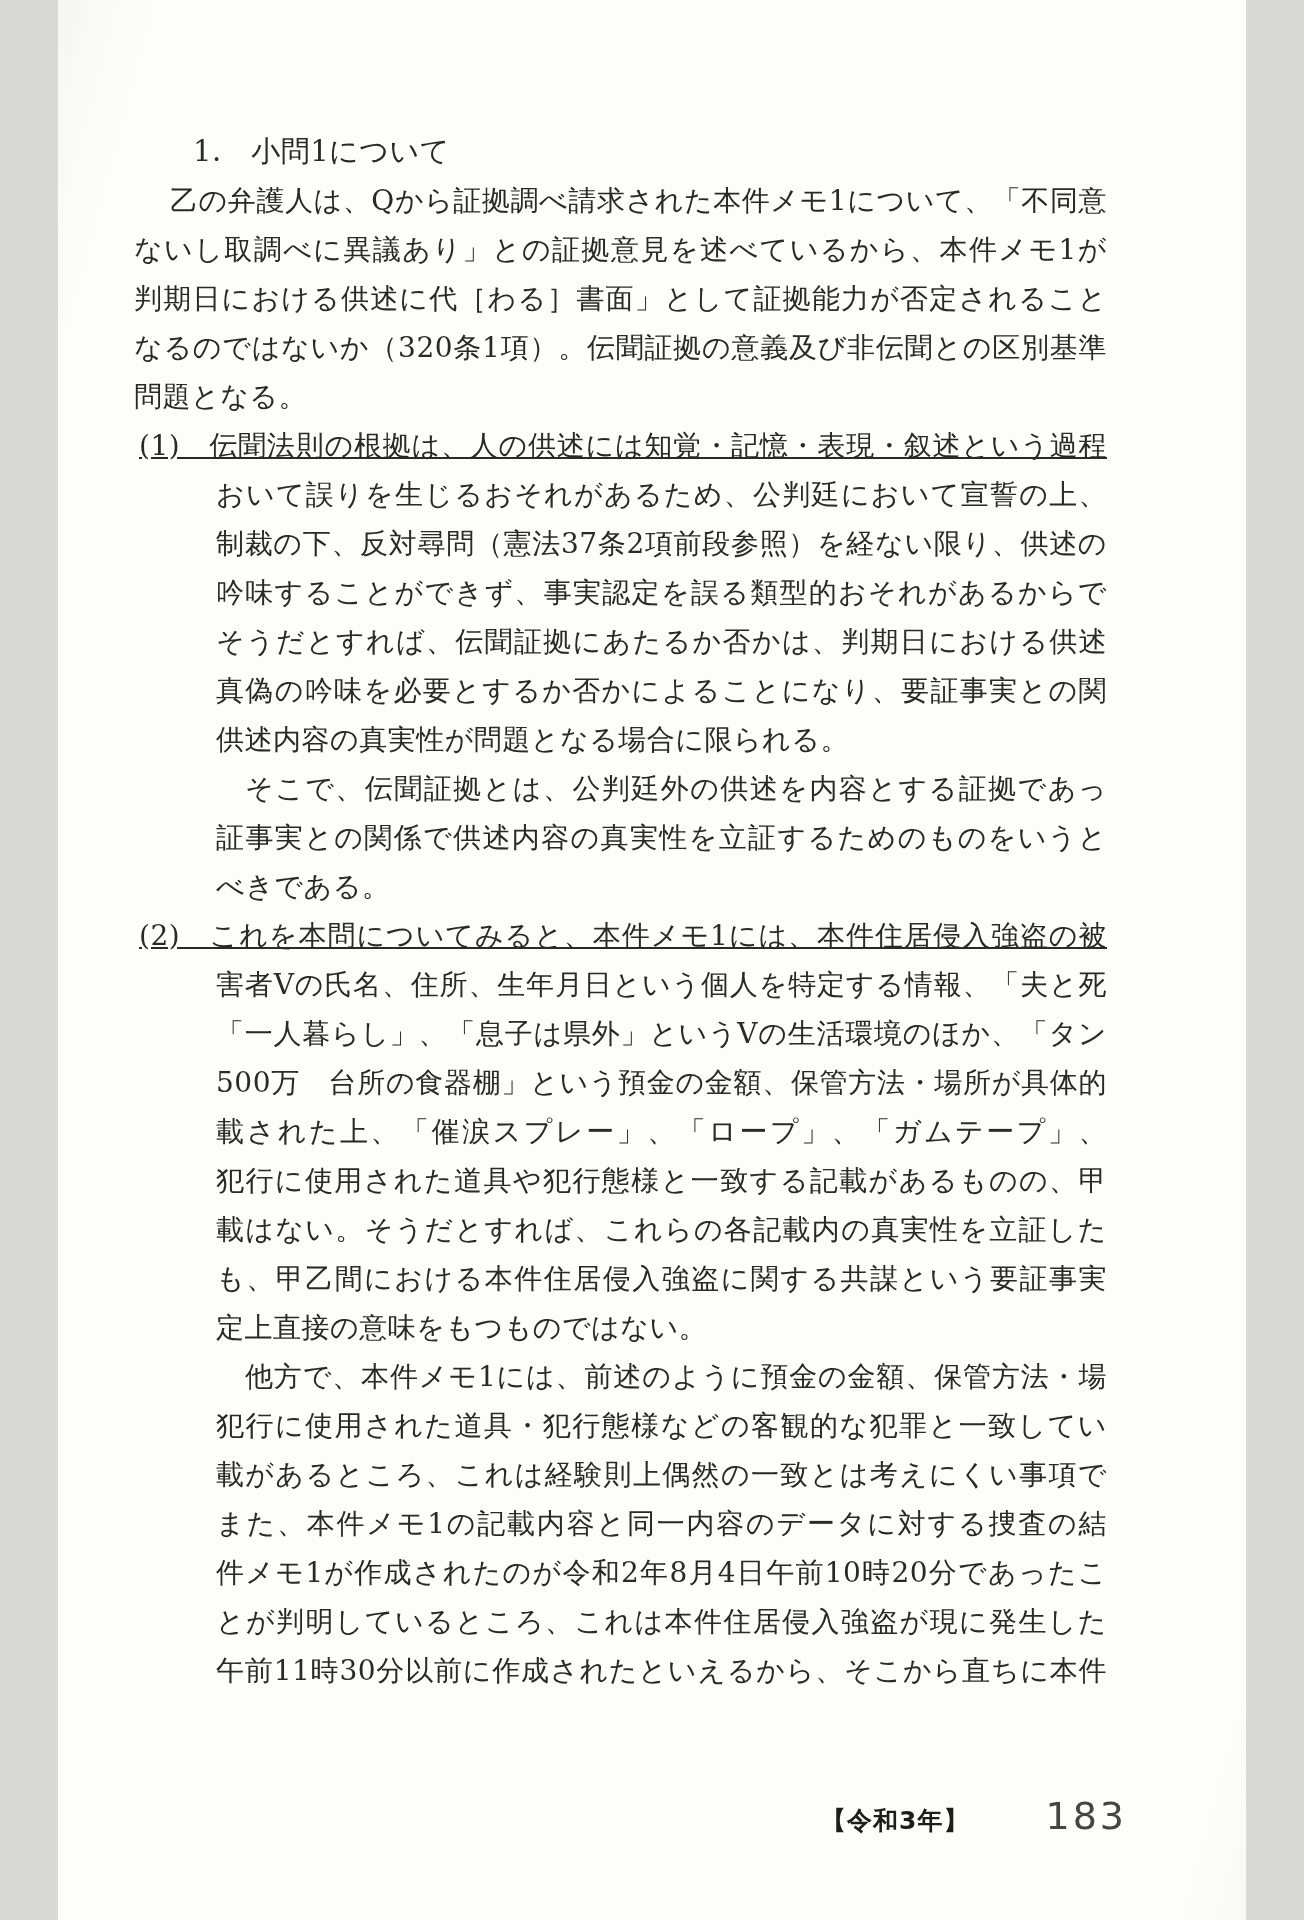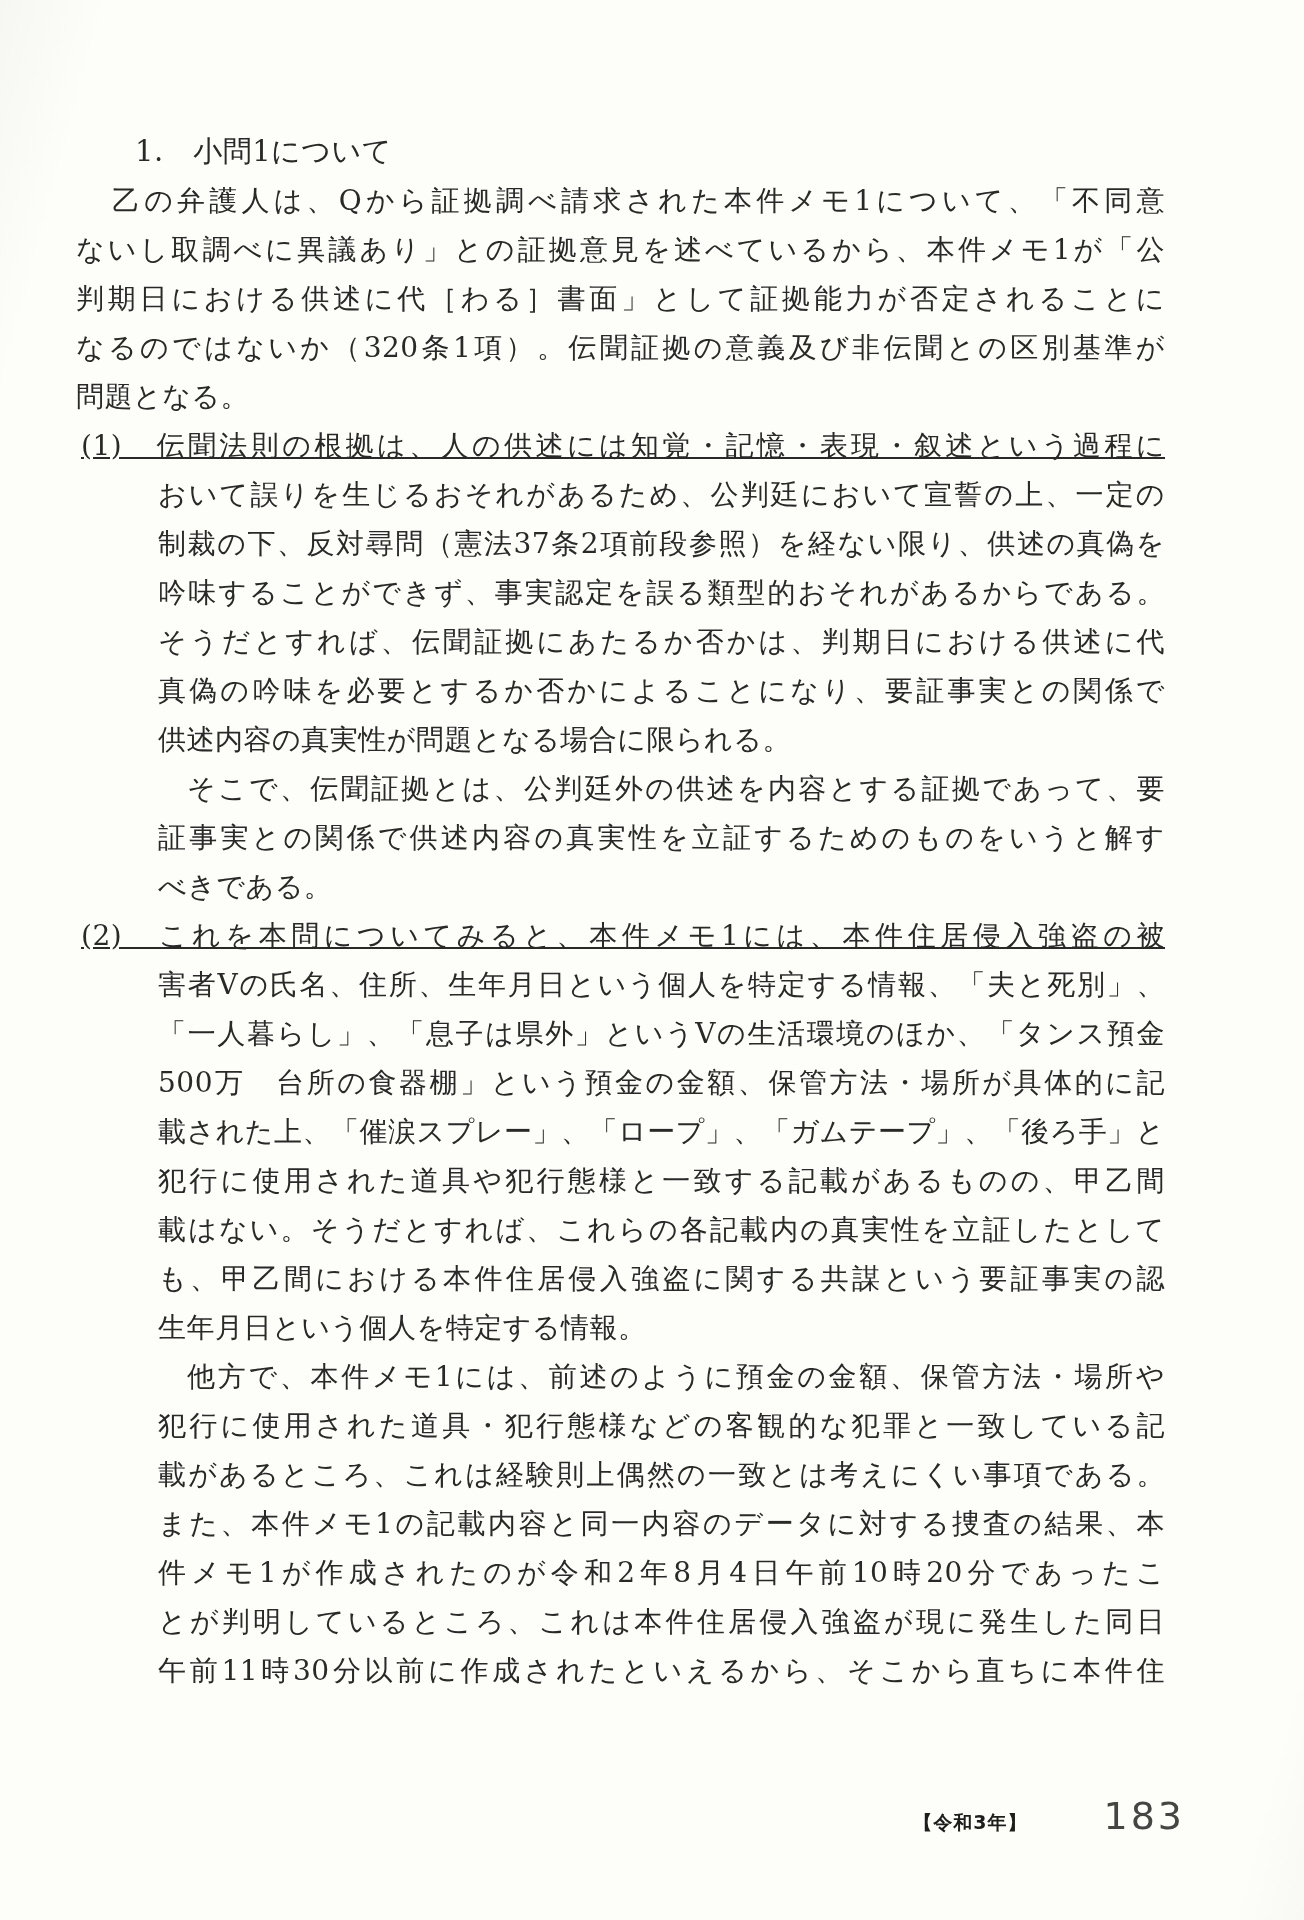--- a/index.html
+++ b/index.html
@@ -1,18 +1,18 @@
 <!DOCTYPE html>
 <html lang="ja"><head>
 <meta charset="utf-8">
 <style>
   html,body { margin:0; padding:0; background:#d9d9d6; }
   .page {
     position: relative;
-    width: 1304px;
+    width: 1188px;
     height: 1920px;
     margin: 0 auto;
     background: #fcfcf9;
     background: linear-gradient(105deg, #f6f6f2 0%, #fdfdfa 6%, #fdfdfa 96%, #f8f8f4 100%);
     font-family: "DejaVu Serif", "Liberation Serif", serif;
     color: #292927;
     overflow: hidden;
   }
   .text-block {
     position: absolute;
@@ -43,21 +43,21 @@
   .footer {
     position: absolute;
     top: 1794px;
     right: 119px;
     display: flex;
     align-items: baseline;
     gap: 32px;
     font-family: "DejaVu Sans", "Liberation Sans", sans-serif;
   }
   .era-label {
-    font-size: 19px;
+    font-size: 25px;
     font-weight: 600;
     color: #1d1d1b;
     letter-spacing: 1px;
   }
   .page-number {
     font-size: 38px;
     font-weight: 400;
     color: #454543;
     letter-spacing: 3px;
     margin-left: 44px;
@@ -85,21 +85,21 @@
       <div class="line i2 fill">証事実との関係で供述内容の真実性を立証するためのものをいうと解す</div>
       <div class="line i2">べきである。</div>
       <div class="line num fill">(2)　これを本問についてみると、本件メモ1には、本件住居侵入強盗の被</div>
       <div class="line i2 fill">害者Vの氏名、住所、生年月日という個人を特定する情報、「夫と死別」、</div>
       <div class="line i2 fill">「一人暮らし」、「息子は県外」というVの生活環境のほか、「タンス預金</div>
       <div class="line i2 fill">500万　台所の食器棚」という預金の金額、保管方法・場所が具体的に記</div>
       <div class="line i2 fill">載された上、「催涙スプレー」、「ロープ」、「ガムテープ」、「後ろ手」という</div>
       <div class="line i2 fill">犯行に使用された道具や犯行態様と一致する記載があるものの、甲乙間</div>
       <div class="line i2 fill">載はない。そうだとすれば、これらの各記載内の真実性を立証したとして</div>
       <div class="line i2 fill">も、甲乙間における本件住居侵入強盗に関する共謀という要証事実の認</div>
-      <div class="line i2">生年月日という個人を特定する情報。</div>
+      <div class="line i2">定上直接の意味をもつものではない。</div>
       <div class="line i3 fill">他方で、本件メモ1には、前述のように預金の金額、保管方法・場所や</div>
       <div class="line i2 fill">犯行に使用された道具・犯行態様などの客観的な犯罪と一致している記</div>
       <div class="line i2 fill">載があるところ、これは経験則上偶然の一致とは考えにくい事項である。</div>
       <div class="line i2 fill">また、本件メモ1の記載内容と同一内容のデータに対する捜査の結果、本</div>
       <div class="line i2 fill">件メモ1が作成されたのが令和2年8月4日午前10時20分であったこ</div>
       <div class="line i2 fill">とが判明しているところ、これは本件住居侵入強盗が現に発生した同日</div>
       <div class="line i2 fill">午前11時30分以前に作成されたといえるから、そこから直ちに本件住</div>
     </div>
   <div class="footer">
     <span class="era-label">【令和3年】</span>

